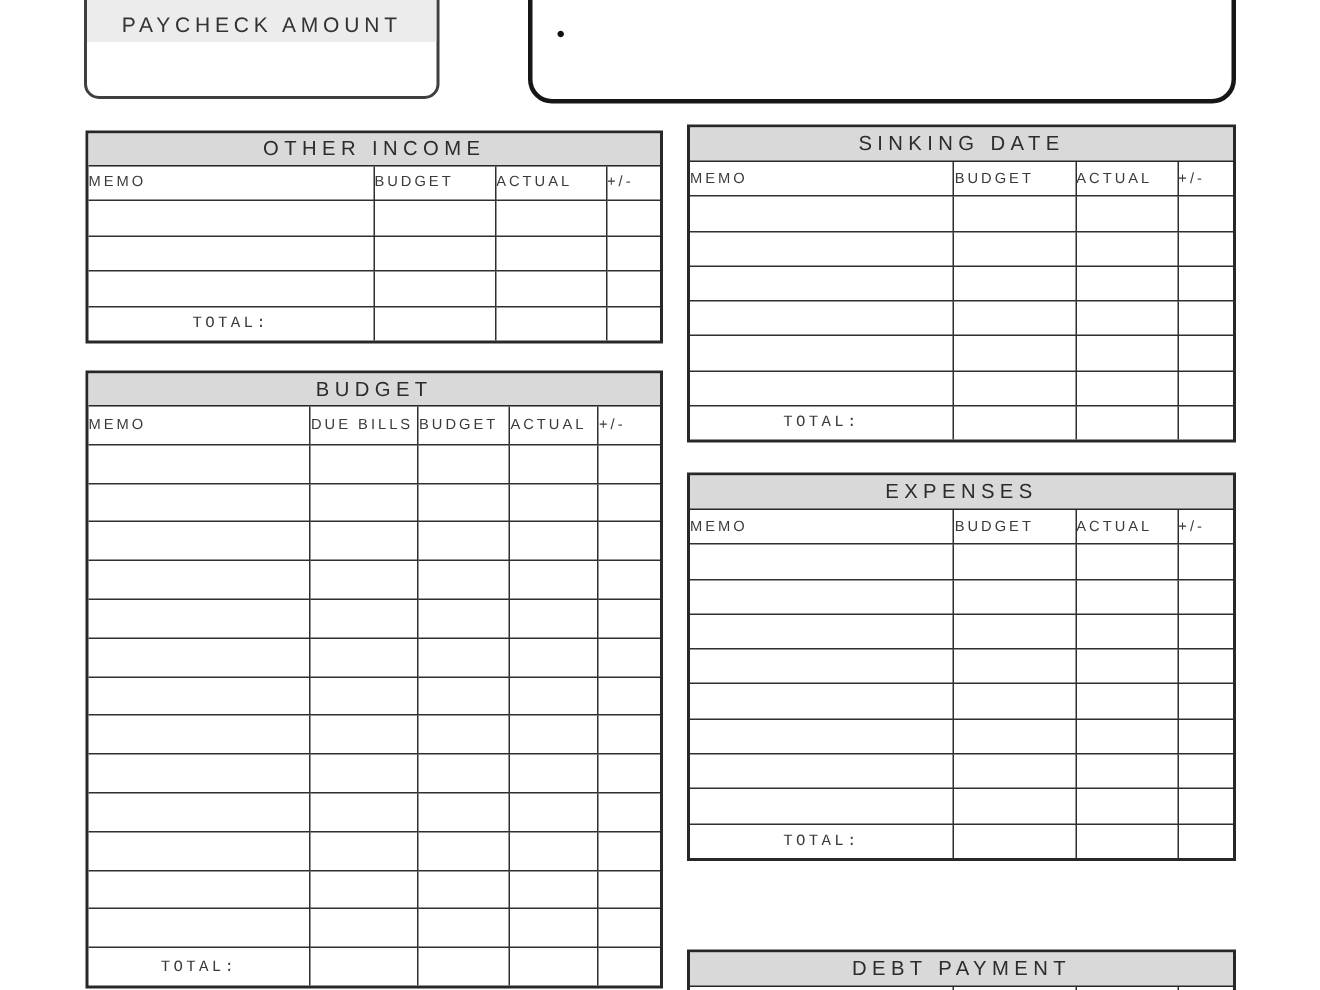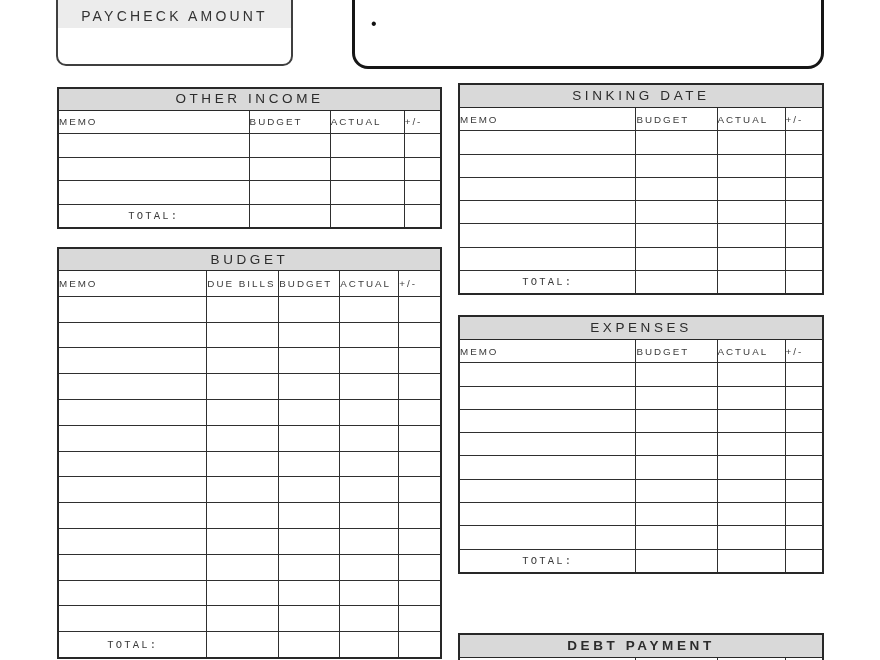--- a/index.html
+++ b/index.html
@@ -73,21 +73,21 @@
 
   #tbl-sinking-funds{left:458px;top:83px;width:362px;}
   .t-sf .ttitle{line-height:22px;}
   .t-sf td{height:22.3px;}
 
   #tbl-expenses{left:458px;top:315px;width:362px;}
   .t-exp .ttitle{line-height:22px;}
   .t-exp td{height:22.3px;}
 
   #tbl-debt{left:458px;top:633px;width:362px;}
-  .t-debt .ttitle{line-height:22px;font-weight:bold;}
+  .t-debt .ttitle{line-height:22px;}
   .t-debt td{height:23px;}
 </style>
 </head>
 <body>
 
 <div id="paycheck-box">
   <div id="paycheck-label">PAYCHECK AMOUNT</div>
 </div>
 
 <div id="notes-box">

